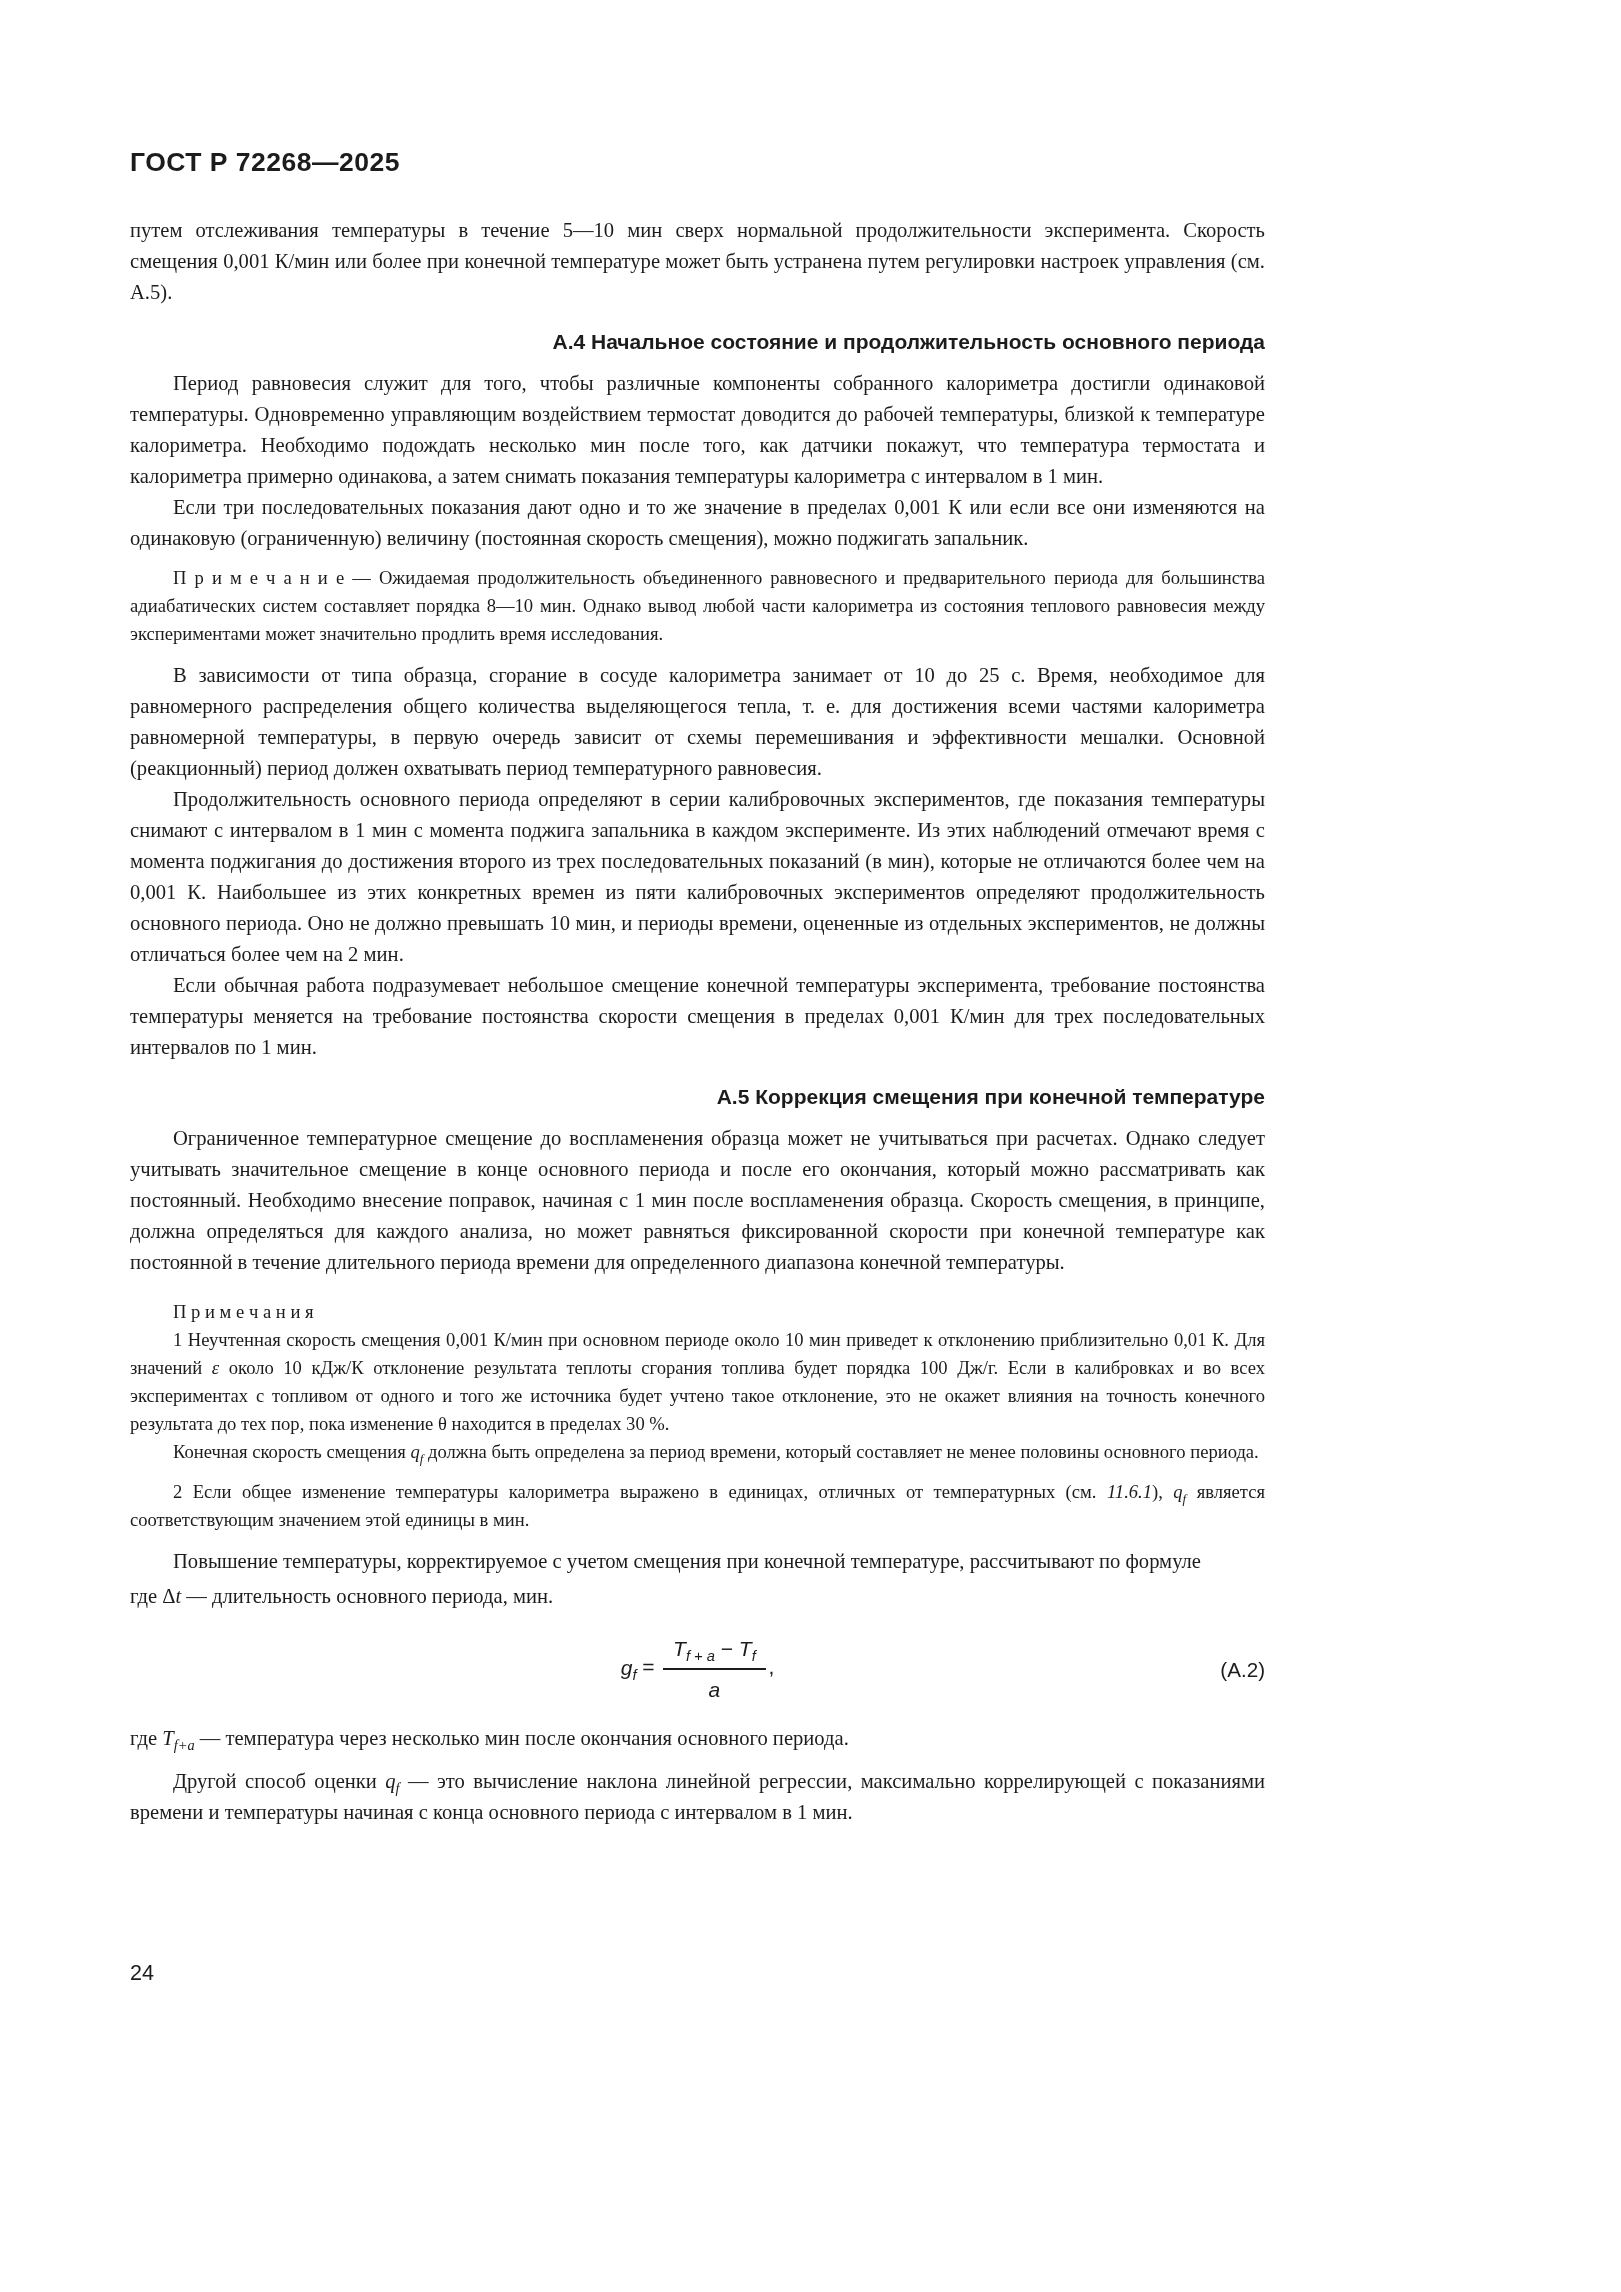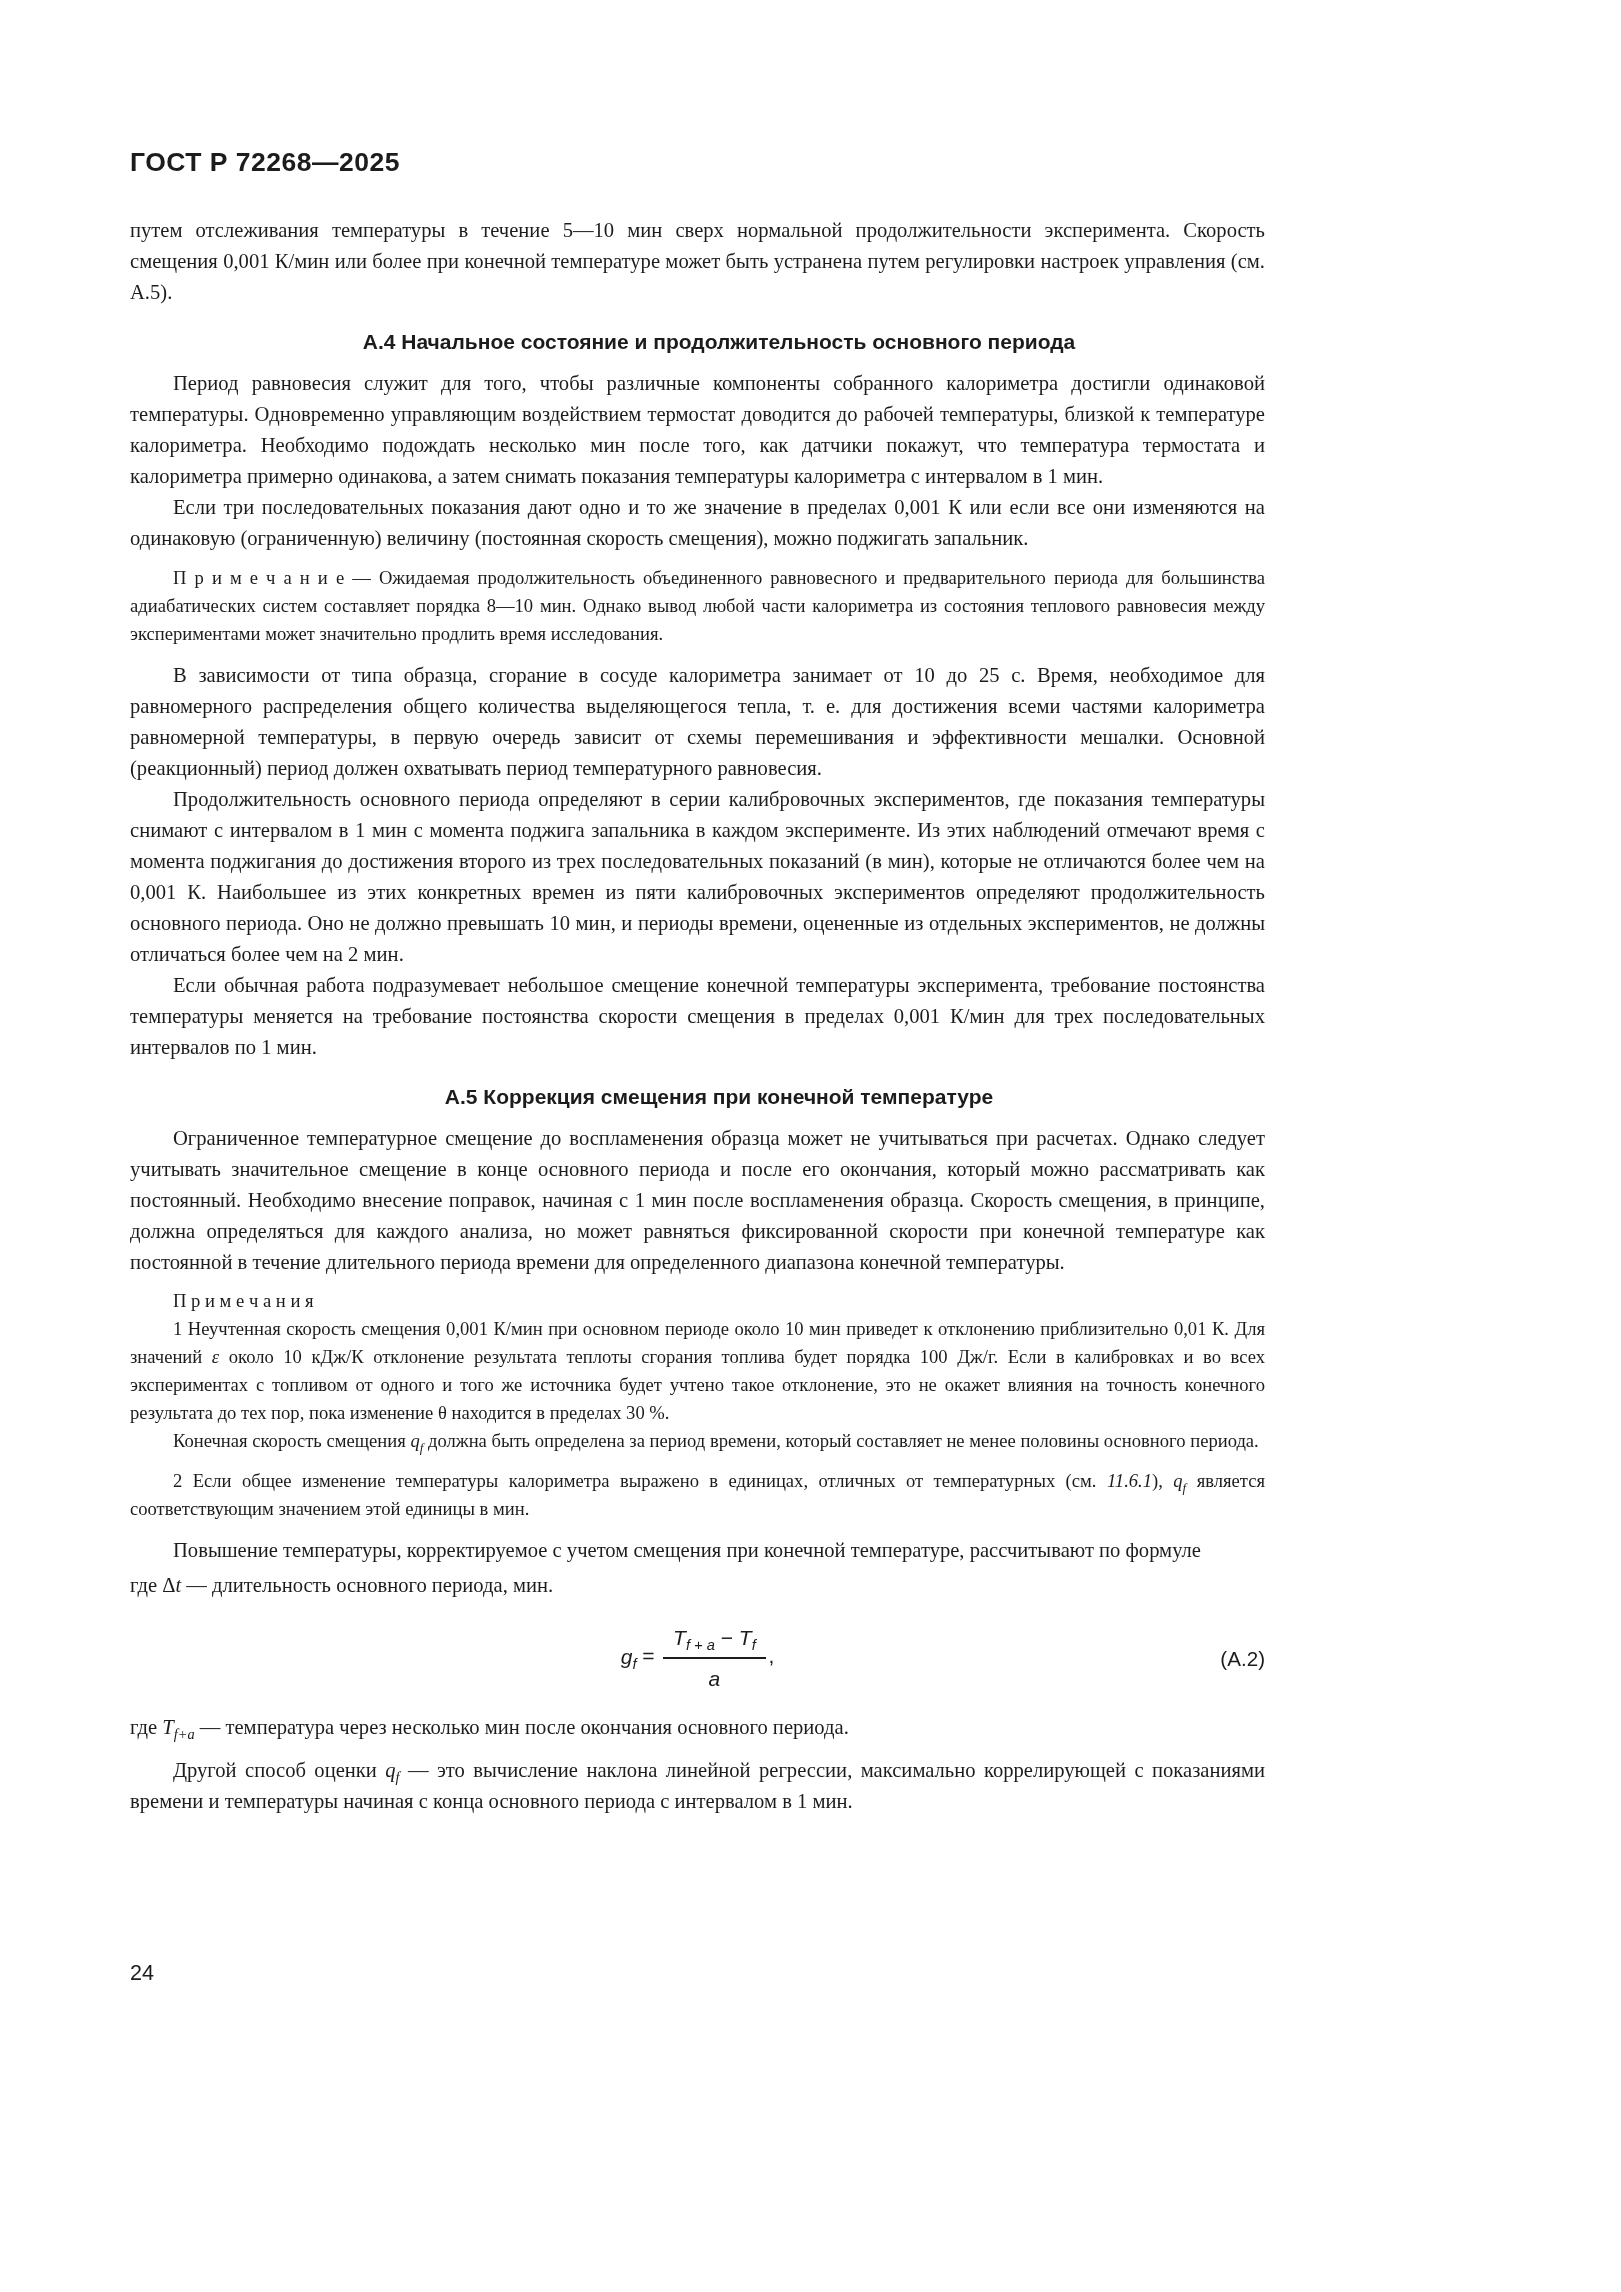--- a/index.html
+++ b/index.html
@@ -18,28 +18,28 @@
     margin: 0 0 37px 0;
   }
   p { margin: 0; font-family: Liberation Serif, serif; }
   .body {
     font-size: 20.6px; line-height: 31px;
     text-align: justify; text-indent: 43px;
   }
   .noindent { text-indent: 0; }
   .sect {
     font-size: 21px; line-height: 31px; font-weight: bold;
-    margin: 17.6px 0 11.8px 0; text-indent: 43px; text-align: center;
+    margin: 17.6px 0 11.8px 0; text-indent: 43px; text-align: right;
   }
   .note {
     font-size: 18.6px; line-height: 28px;
     text-align: justify; text-indent: 43px;
   }
   .note-solo { margin: 9.8px 0 11.8px 0; }
-  .notes-label { margin-top: 9px; text-align: left; }
+  .notes-label { margin-top: 20px; text-align: left; }
   .mt { margin-top: 11.8px; }
   .formula {
     position: relative; text-align: center;
     font-size: 21px; line-height: 31px;
     margin: 17.6px 0 13.7px 0;
   }
   .formula-tall { margin: 21.6px 0 17.6px 0; }
   .eqnum {
     position: absolute; right: 0; top: 50%; transform: translateY(-50%);
     font-size: 20.6px;

